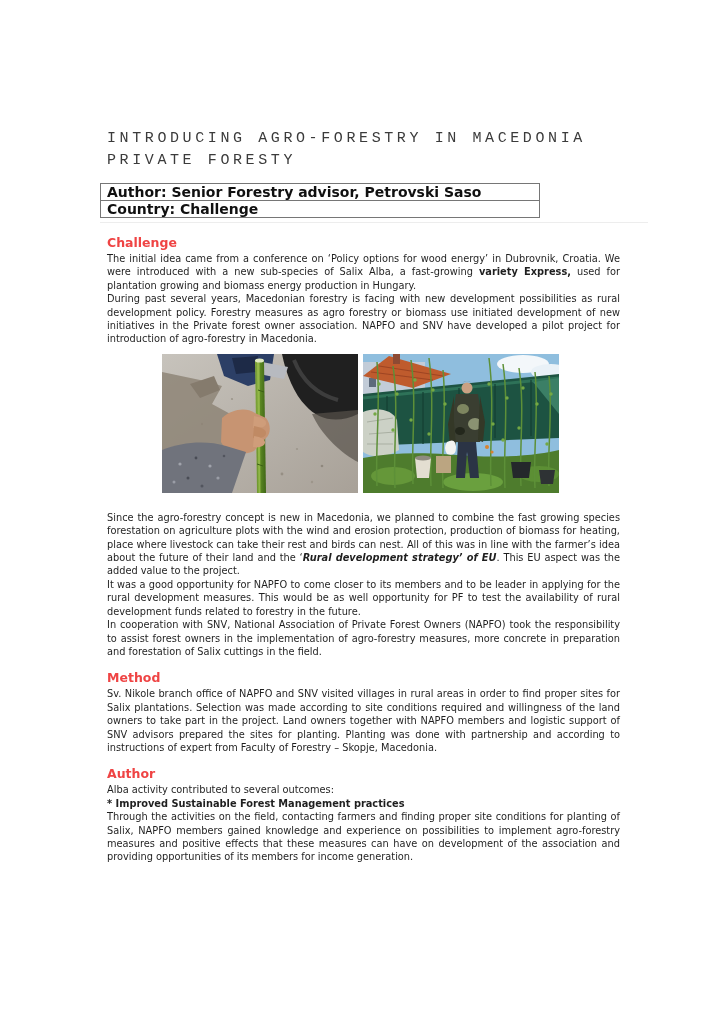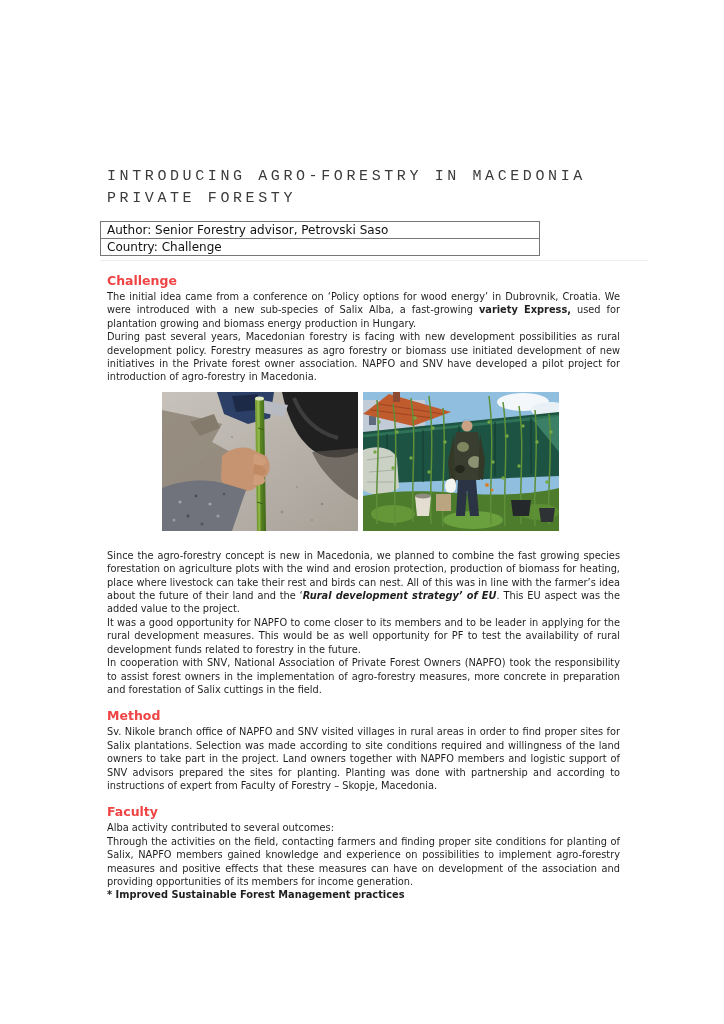--- a/index.html
+++ b/index.html
@@ -4,38 +4,38 @@
 <style>
   html,body{margin:0;padding:0;background:#ffffff;}
   .page{
     position:relative;
     width:724px;height:1024px;
     background:#ffffff;
     overflow:hidden;
     font-family:"DejaVu Sans","Liberation Sans",sans-serif;
     color:#1f1f1f;
   }
-  .content{position:absolute;left:107px;top:128px;width:513px;margin-top:38px;}
+  .content{position:absolute;left:107px;top:128px;width:513px;}
   .doc-title{
     font-family:"Liberation Mono","DejaVu Sans Mono",monospace;
     font-weight:400;
     font-size:15px;line-height:22px;
     letter-spacing:3.6px;
     color:#3b3b3b;
     margin:0 0 11px 0;
   }
   .author-box{
     border-collapse:collapse;
     margin-left:-7px;
     width:440px;
     table-layout:fixed;
   }
   .author-box td{
     border:1px solid #767676;
-    font-size:12px;font-weight:normal;
+    font-size:14px;font-weight:bold;
     line-height:12px;
     padding:2px 6px 2px 6px;
     color:#101010;
   }
   .faint-rule{height:1px;background:#ededed;margin:4px 0 0 -7px;width:548px;}
   h2.section{
     color:#ef4444;
     font-size:12.5px;line-height:15px;
     margin:12px 0 2px 0;
     font-weight:bold;
@@ -195,19 +195,19 @@
     </div>
 
     <p class="body"><span>Since the agro-forestry concept is new in Macedonia, we planned to combine the fast growing species forestation on agriculture plots with the wind and erosion protection, production of biomass for heating, place where livestock can take their rest and birds can nest. All of this was in line with the farmer’s idea about the future of their land and the ‘</span><span style="font-weight: bold; font-style: italic;">Rural development strategy’ of EU</span><span>. This EU aspect was the added value to the project.</span></p>
     <p class="body gap-top"><span>It was a good opportunity for NAPFO to come closer to its members and to be leader in applying for the rural development measures. This would be as well opportunity for PF to test the availability of rural development funds related to forestry in the future.</span></p>
 
     <p class="body"><span>In cooperation with SNV, National Association of Private Forest Owners (NAPFO) took the responsibility to assist forest owners in the implementation of agro-forestry measures, more concrete in preparation and forestation of Salix cuttings in the field.</span></p>
 
     <h2 class="section">Method</h2>
     <p class="body"><span>Sv. Nikole branch office of NAPFO and SNV visited villages in rural areas in order to find proper sites for Salix plantations. Selection was made according to site conditions required and willingness of the land owners to take part in the project. Land owners together with NAPFO members and logistic support of SNV advisors prepared the sites for planting. Planting was done with partnership and according to instructions of expert from Faculty of Forestry – Skopje, Macedonia.</span></p>
 
-    <h2 class="section">Faculty</h2>
+    <h2 class="section">Author</h2>
     <p class="body"><span>Alba activity contributed to several outcomes:</span></p>
+    <p class="body gap-top bold-line"><span style="font-weight: bold;">* Improved Sustainable Forest Management practices</span></p>
     <p class="body"><span>Through the activities on the field, contacting farmers and finding proper site conditions for planting of Salix, NAPFO members gained knowledge and experience on possibilities to implement agro-forestry measures and positive effects that these measures can have on development of the association and providing opportunities of its members for income generation.</span></p>
-    <p class="body gap-top bold-line"><span style="font-weight: bold;">* Improved Sustainable Forest Management practices</span></p>
 
   </div>
 </div>
 
 </body></html>

